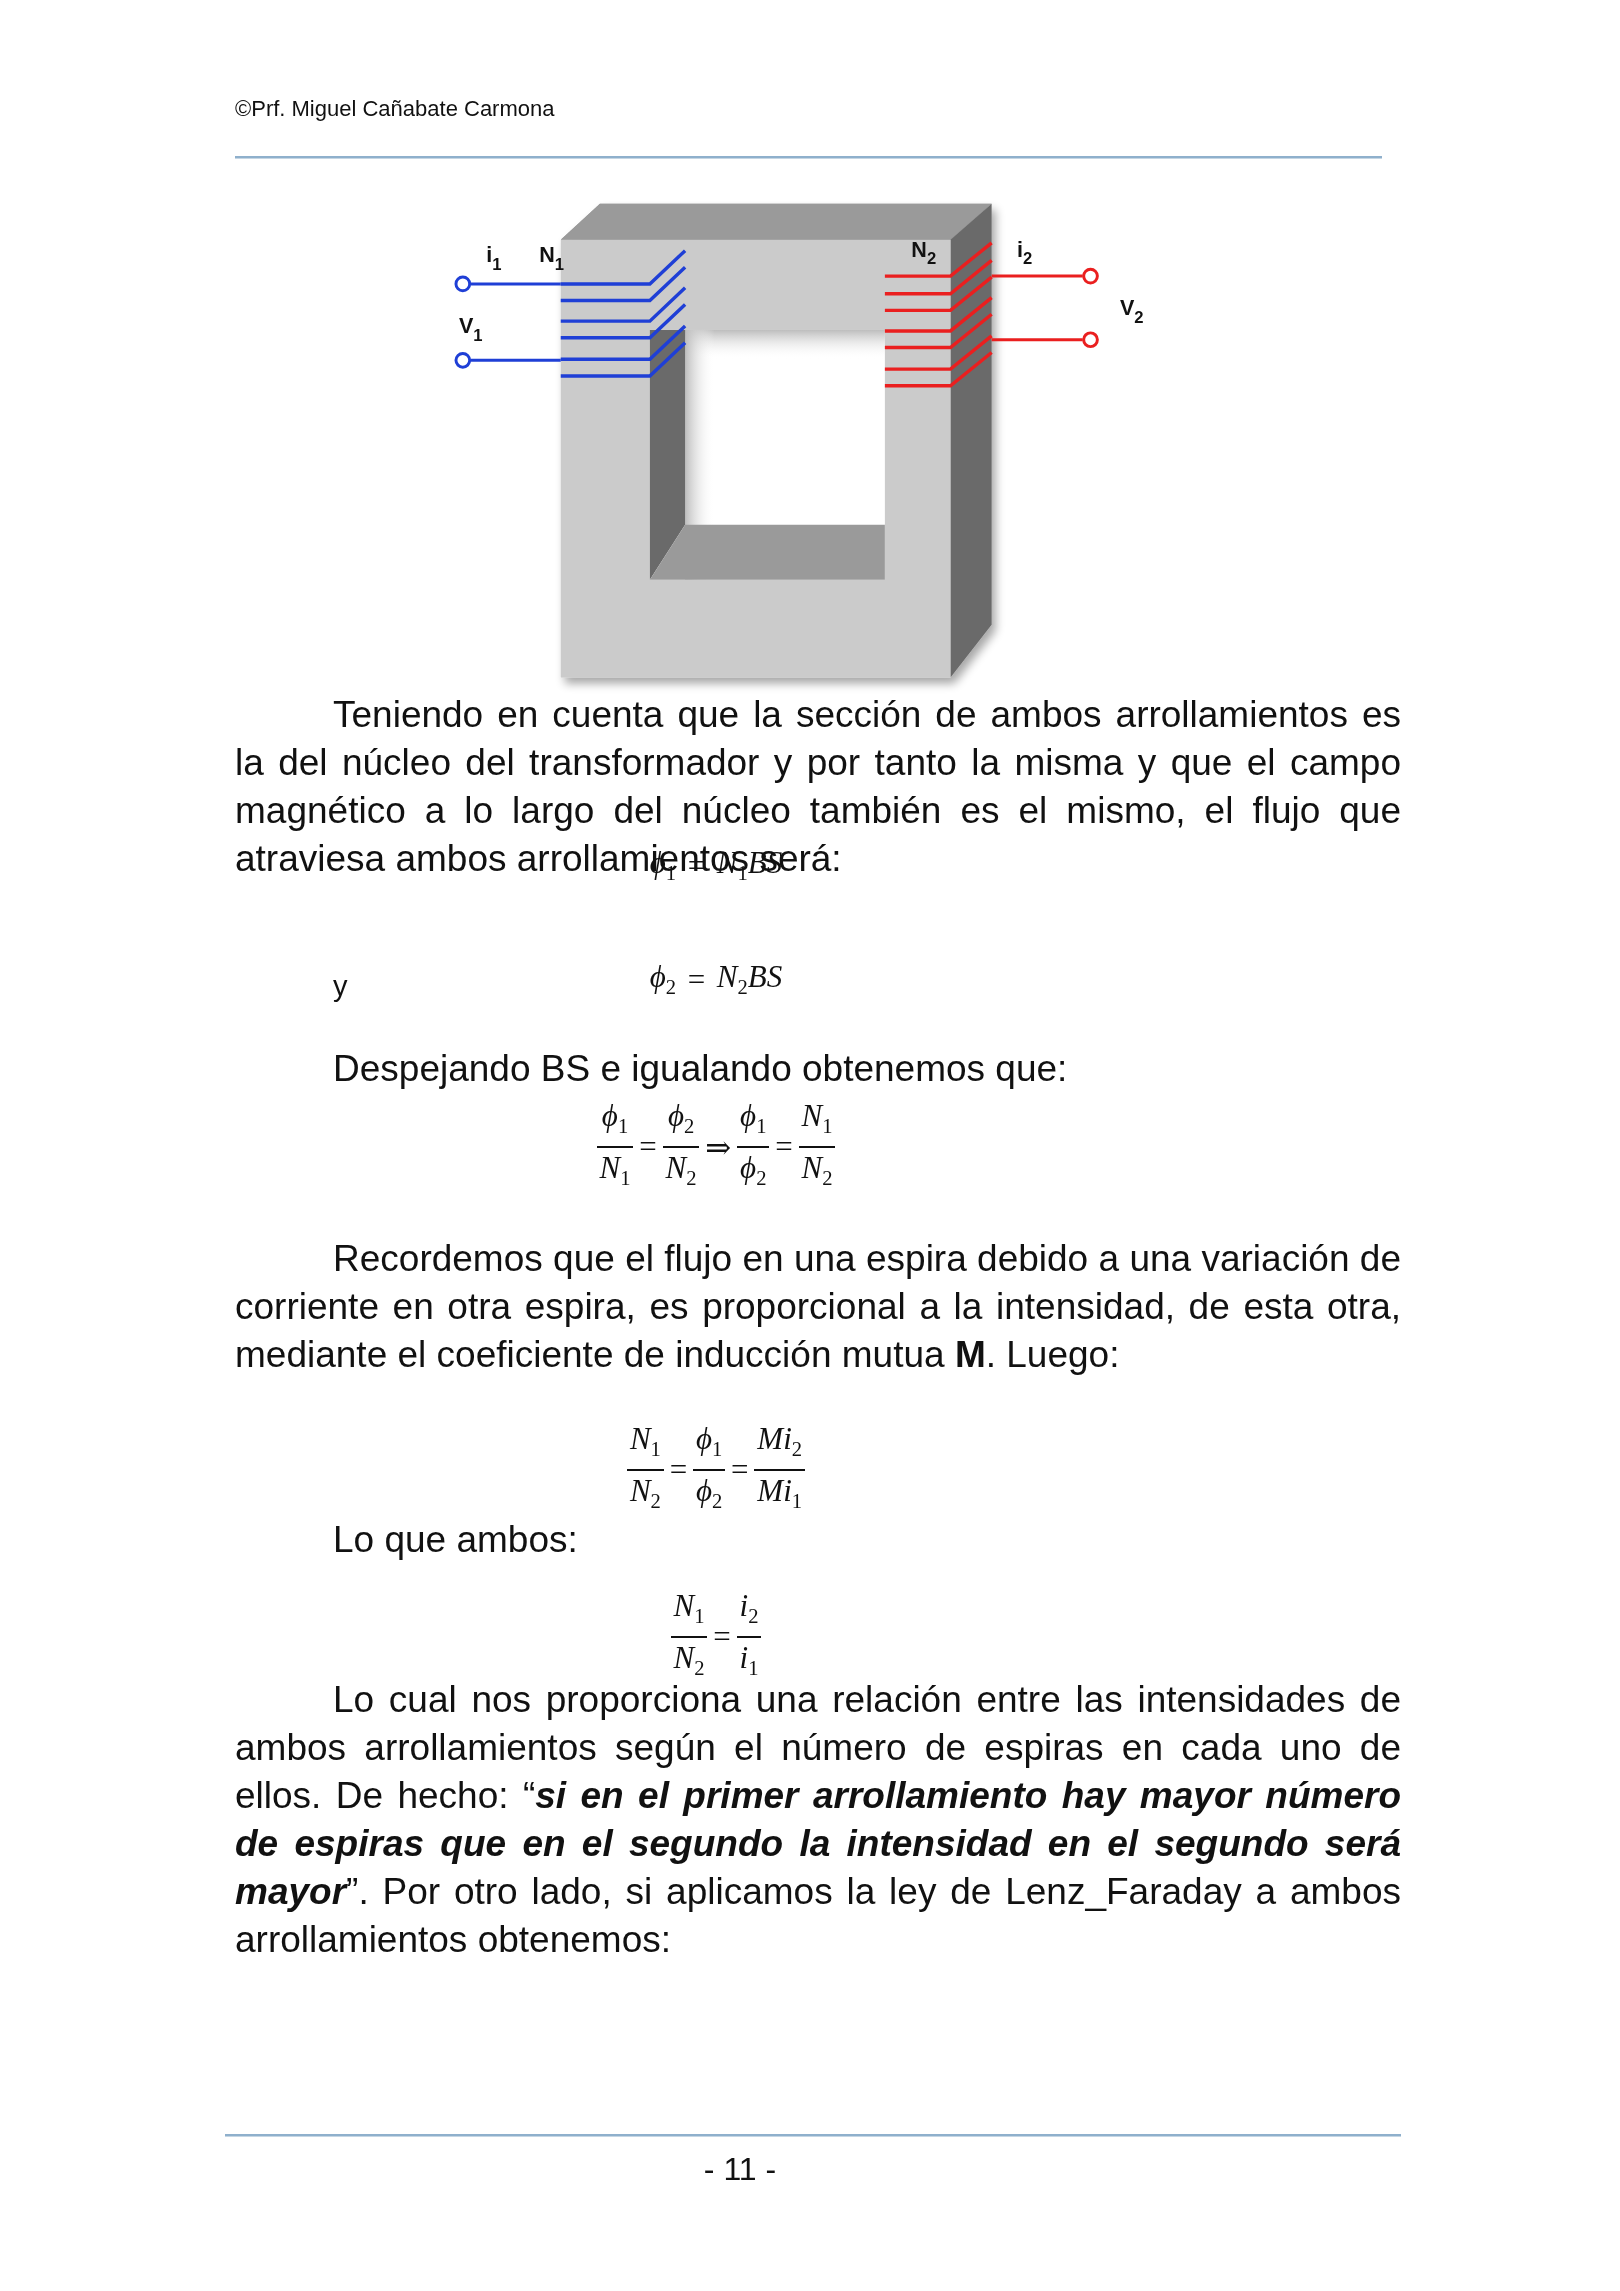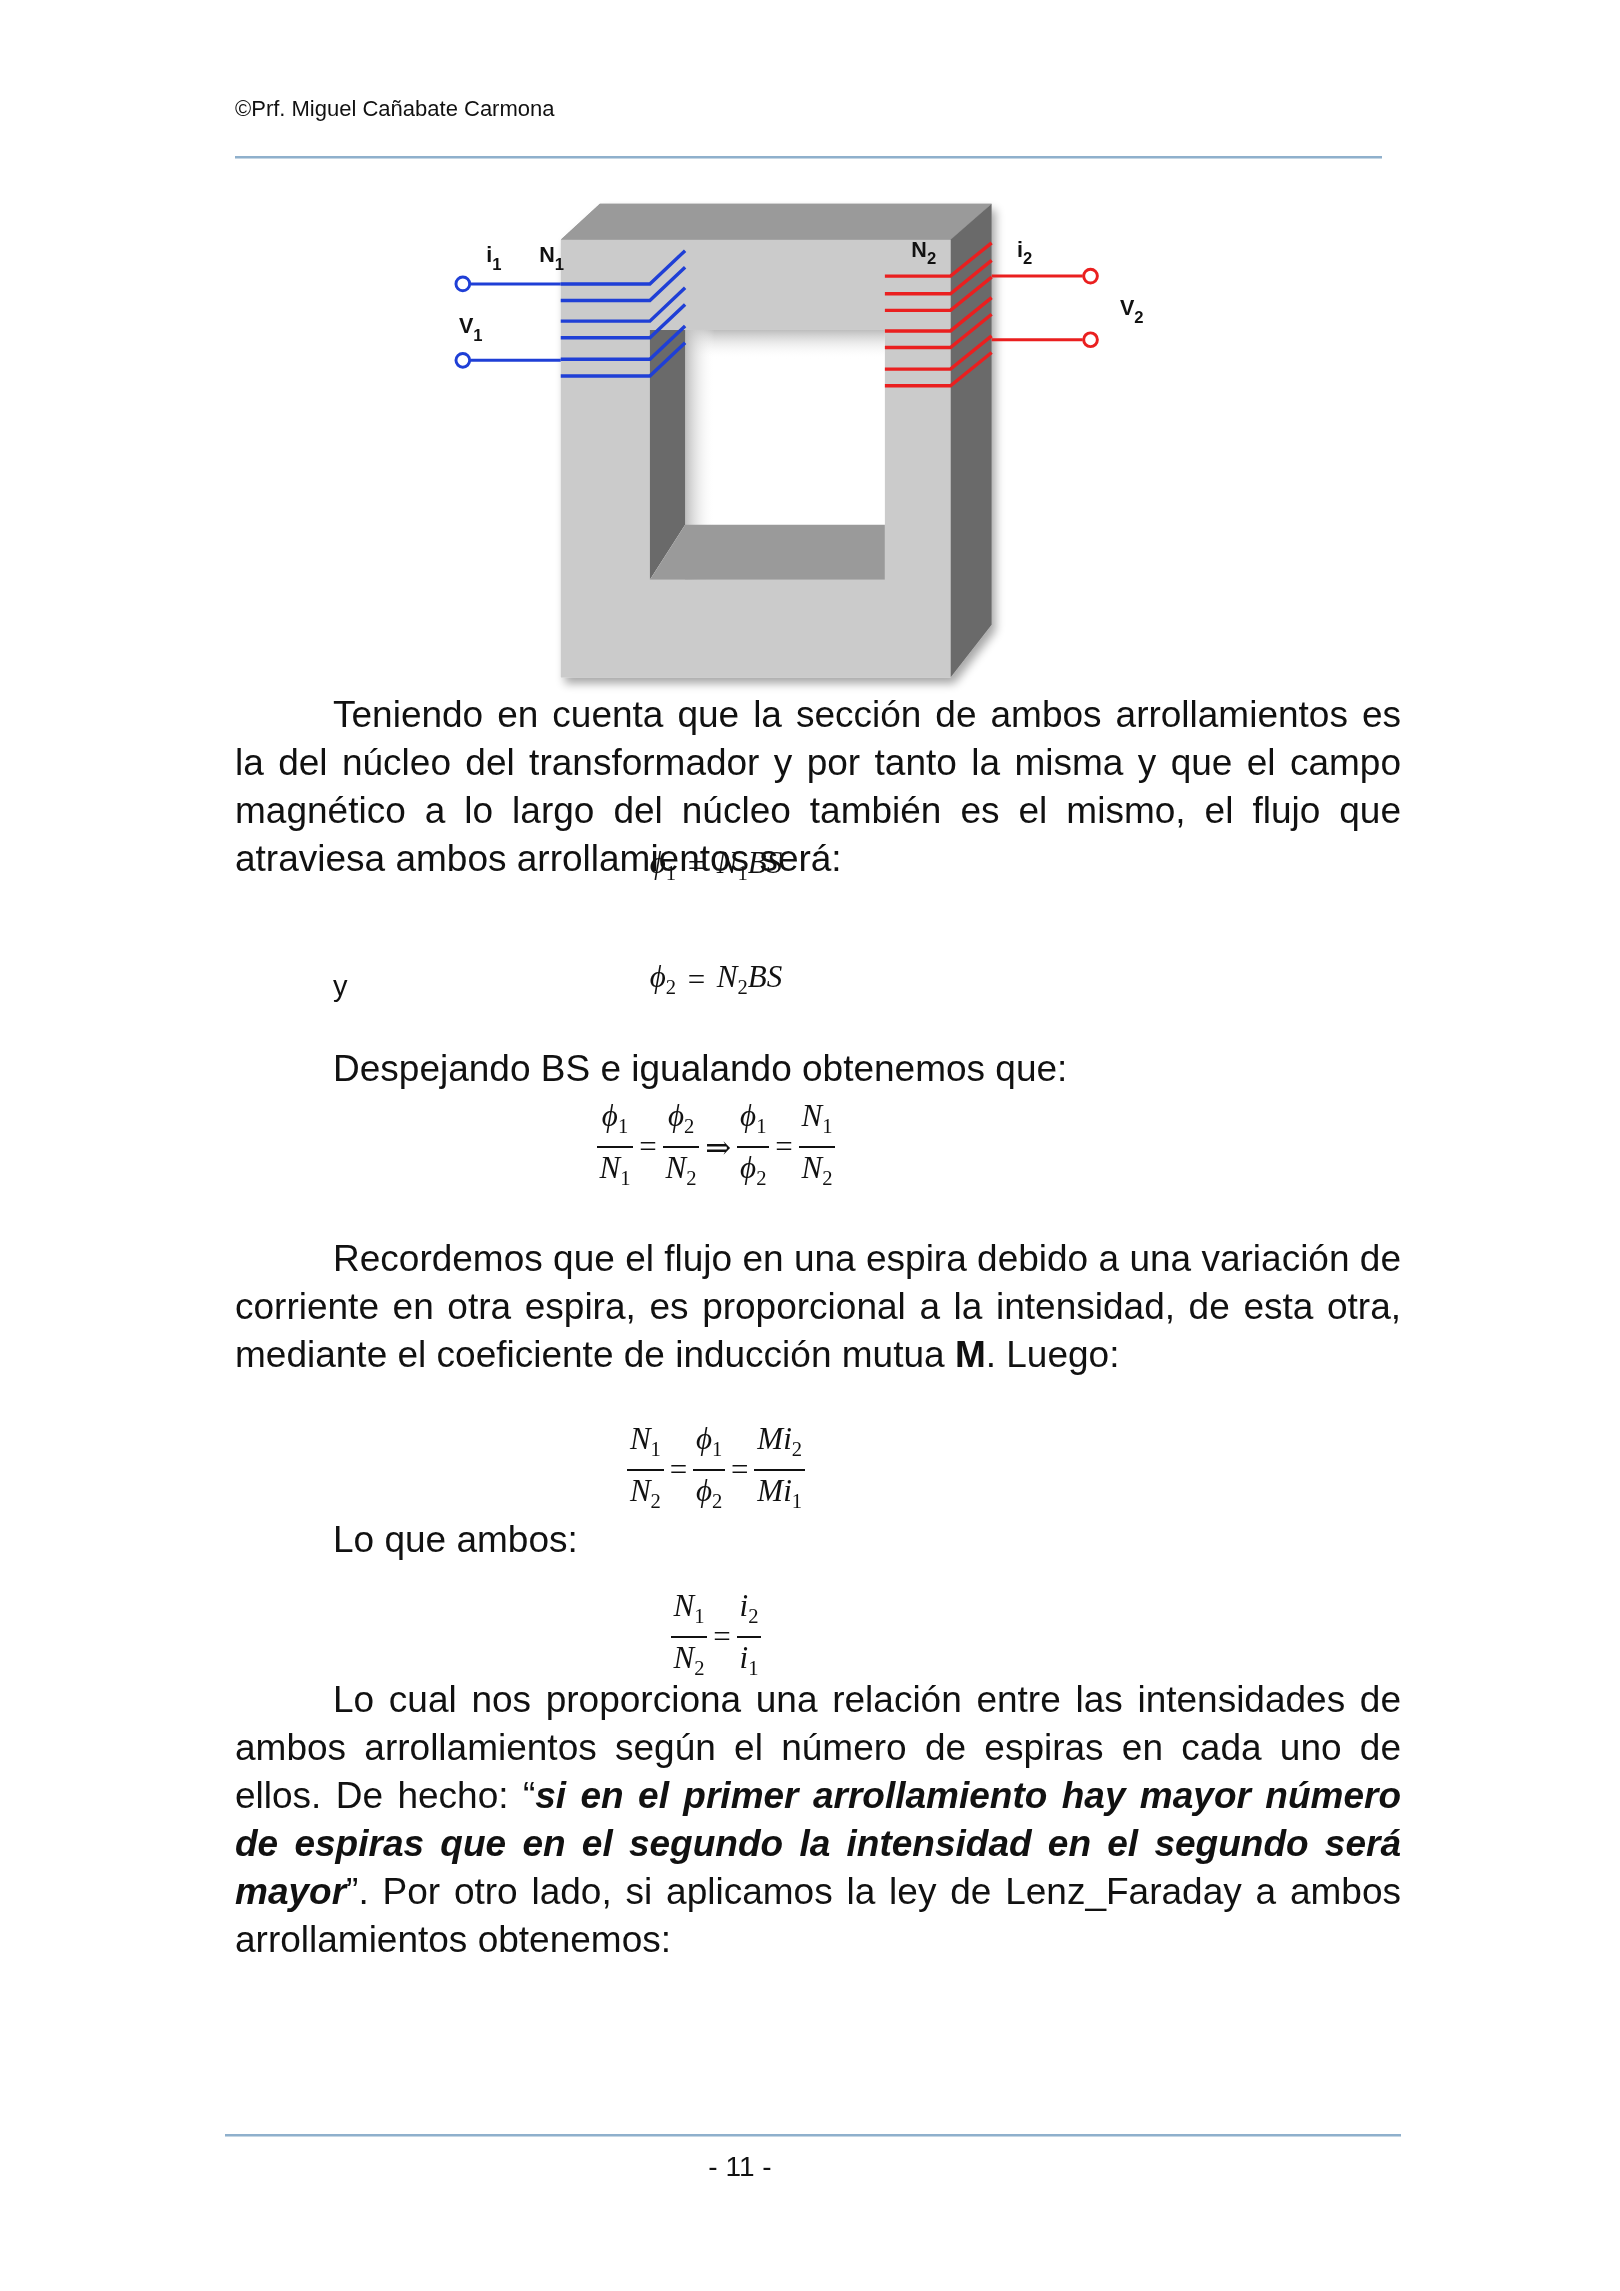--- a/index.html
+++ b/index.html
@@ -4,21 +4,21 @@
 <style>
   html, body { margin: 0; padding: 0; background: #ffffff; }
   body { width: 1620px; height: 2292px; position: relative; overflow: hidden;
          font-family: "Liberation Sans", "DejaVu Sans", sans-serif; color: #111; }
   .header { position: absolute; left: 235px; top: 96px; width: 1147px; height: 39px; font-size: 22px; }
   .header .left { position: absolute; left: 0; top: 0; }
   .header .right { position: absolute; left: 583px; top: 0; }
   .rule { position: absolute; height: 2px; background: #8fb0cc; box-shadow: 0 1px 0 #c5d6e4; }
   .rule.top { left: 235px; top: 156px; width: 1147px; }
   .rule.bottom { left: 225px; top: 2134px; width: 1176px; }
-  .page-num { position: absolute; left: 0; width: 1480px; top: 2151px; text-align: center; font-size: 28px; }
+  .page-num { position: absolute; left: 0; width: 1480px; top: 2151px; text-align: center; font-size: 32px; }
 
   .figure { position: absolute; left: 441px; top: 186px; width: 735px; height: 519px; }
 
   .text { position: absolute; left: 235px; width: 1166px; font-size: 37px; line-height: 48px; }
   .p { text-align: justify; text-align-last: left; margin: 0; }
   .indent { text-indent: 98px; }
   .eq { position: absolute; left: 0; width: 1432px; text-align: center; font-family: "Liberation Serif", "DejaVu Serif", serif; font-style: italic; font-size: 31px; }
   .eq sub { font-style: normal; font-size: 20.6px; }
   .frac { display: inline-flex; flex-direction: column; align-items: center; vertical-align: middle; margin: 0 2px; }
   .frac .num, .frac .den { padding: 0 2.9px; line-height: 39px; }

